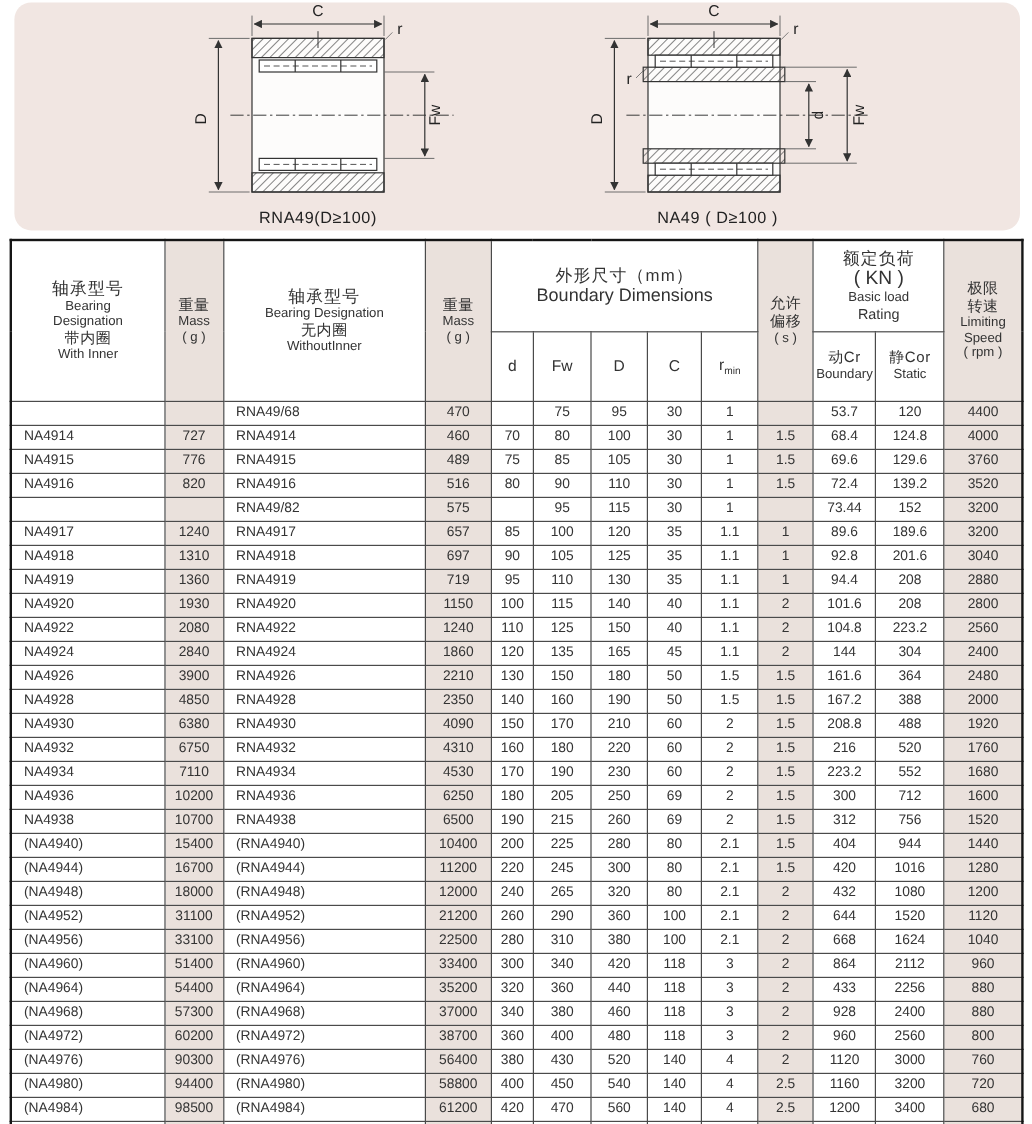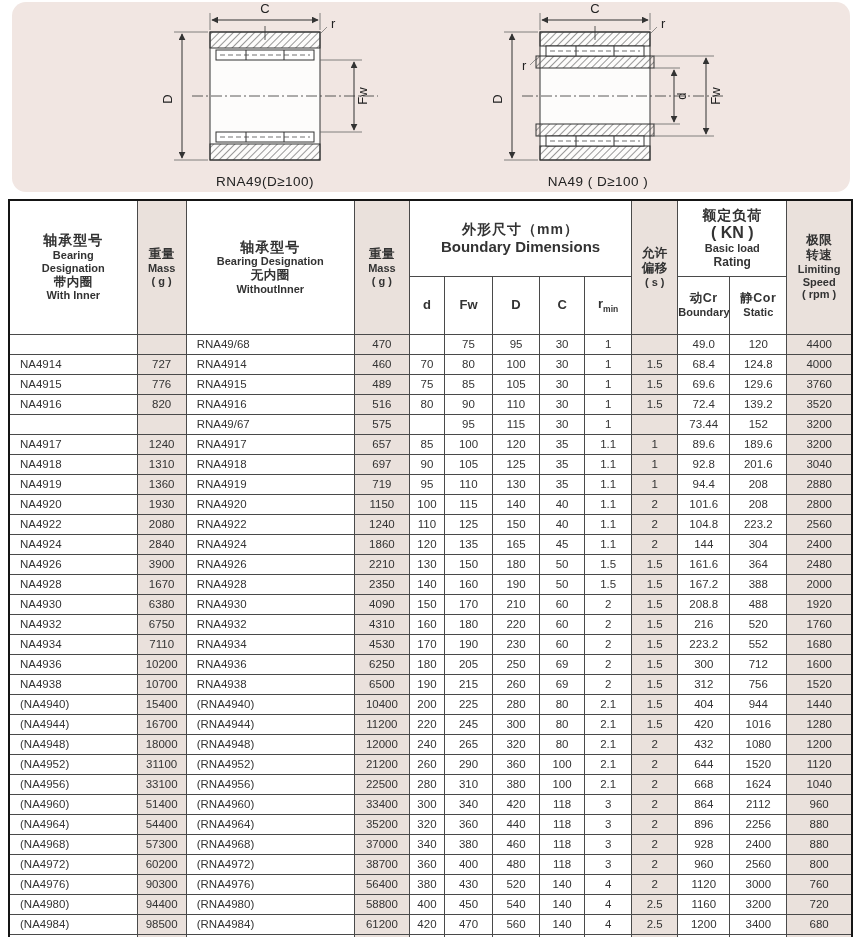--- a/index.html
+++ b/index.html
@@ -15,21 +15,21 @@
   .dim-t{font-size:13px;}
   .cap-t{font-size:13.5px;letter-spacing:.5px;}
   
   table.spec{position:absolute;left:8px;top:199px;width:845px;height:731px;
              border-collapse:collapse;table-layout:fixed;background:#fff;
              border:2.5px solid #151515;}
   .spec th,.spec td{border:1px solid #4a4a4a;padding:0;text-align:center;
                     vertical-align:middle;overflow:hidden;white-space:nowrap;color:#333;}
   .spec thead tr.h1{height:76px;}
   .spec thead tr.h2{height:58px;}
-  .spec thead th{font-weight:bold;line-height:1.18;}
+  .spec thead th{font-weight:normal;line-height:1.18;}
   .spec tbody td{font-size:11.5px;height:19px;}
   .spec tbody td.left{text-align:left;padding-left:10px;}
   .shade{background:#EAE1DC;}
   .zh{font-size:14px;letter-spacing:1px;}
   .zh-s{font-size:12.5px;letter-spacing:.5px;}
   .en{font-size:11px;}
   .dim-th{font-size:13px;}
   .dim-th sub{font-size:8.5px;}
 </style>
 </head>
@@ -234,21 +234,21 @@
           <td class="left"></td>
           <td class="shade"></td>
           <td class="left">RNA49/68</td>
           <td class="shade">470</td>
           <td></td>
           <td>75</td>
           <td>95</td>
           <td>30</td>
           <td>1</td>
           <td class="shade"></td>
-          <td>49.0</td>
+          <td>53.7</td>
           <td>120</td>
           <td class="shade">4400</td>
         </tr>
         <tr>
           <td class="left">NA4914</td>
           <td class="shade">727</td>
           <td class="left">RNA4914</td>
           <td class="shade">460</td>
           <td>70</td>
           <td>80</td>
@@ -286,21 +286,21 @@
           <td>30</td>
           <td>1</td>
           <td class="shade">1.5</td>
           <td>72.4</td>
           <td>139.2</td>
           <td class="shade">3520</td>
         </tr>
         <tr>
           <td class="left"></td>
           <td class="shade"></td>
-          <td class="left">RNA49/67</td>
+          <td class="left">RNA49/82</td>
           <td class="shade">575</td>
           <td></td>
           <td>95</td>
           <td>115</td>
           <td>30</td>
           <td>1</td>
           <td class="shade"></td>
           <td>73.44</td>
           <td>152</td>
           <td class="shade">3200</td>
@@ -405,21 +405,21 @@
           <td>180</td>
           <td>50</td>
           <td>1.5</td>
           <td class="shade">1.5</td>
           <td>161.6</td>
           <td>364</td>
           <td class="shade">2480</td>
         </tr>
         <tr>
           <td class="left">NA4928</td>
-          <td class="shade">1670</td>
+          <td class="shade">4850</td>
           <td class="left">RNA4928</td>
           <td class="shade">2350</td>
           <td>140</td>
           <td>160</td>
           <td>190</td>
           <td>50</td>
           <td>1.5</td>
           <td class="shade">1.5</td>
           <td>167.2</td>
           <td>388</td>
@@ -594,21 +594,21 @@
           <td class="left">(NA4964)</td>
           <td class="shade">54400</td>
           <td class="left">(RNA4964)</td>
           <td class="shade">35200</td>
           <td>320</td>
           <td>360</td>
           <td>440</td>
           <td>118</td>
           <td>3</td>
           <td class="shade">2</td>
-          <td>896</td>
+          <td>433</td>
           <td>2256</td>
           <td class="shade">880</td>
         </tr>
         <tr>
           <td class="left">(NA4968)</td>
           <td class="shade">57300</td>
           <td class="left">(RNA4968)</td>
           <td class="shade">37000</td>
           <td>340</td>
           <td>380</td>

